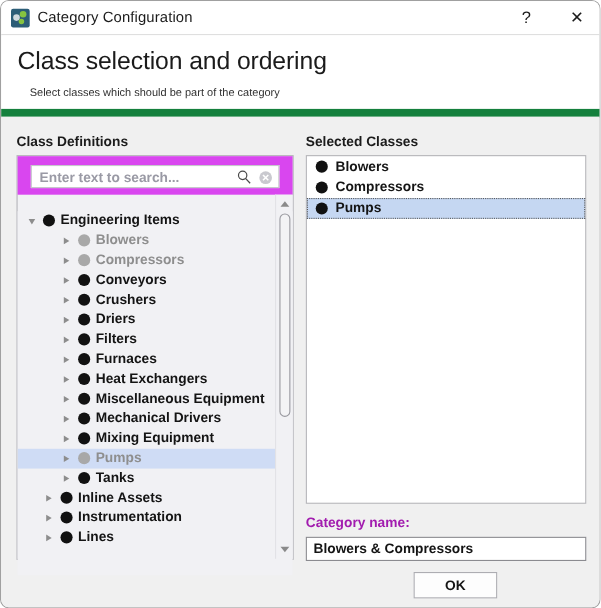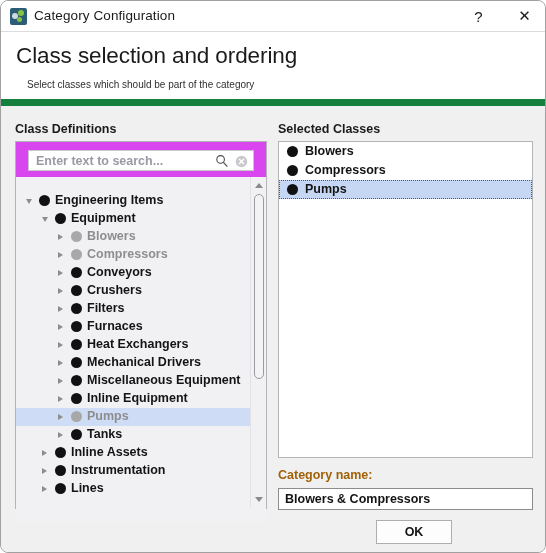--- a/index.html
+++ b/index.html
@@ -284,21 +284,21 @@
     position: absolute;
     left: 26px; top: 2px;
     font-size: 12.5px;
     color: #141414;
   }
 
   .cat-label {
     position: absolute;
     left: 277px; top: 361px;
     font-size: 12.5px;
-    color: #a16207;
+    color: #a21caf;
   }
   .cat-input {
     position: absolute;
     left: 277px; top: 381px;
     width: 255px;
     height: 22px;
     box-sizing: border-box;
     background: #ffffff;
     border: 1px solid #8b8b90;
   }
@@ -371,25 +371,20 @@
       </div>
 
       <div class="tree-scroll">
         <div class="tree-list" id="tree-list">
             <div class="tree-row">
               <div class="twisty expanded" style="left: 10px;"></div>
               <div class="bullet" style="left: 23px;"></div>
               <div class="tree-label" style="left: 39px;">Engineering Items</div>
             </div>
             <div class="tree-row">
-              <div class="twisty expanded" style="left: 26px;"></div>
-              <div class="bullet" style="left: 39px;"></div>
-              <div class="tree-label" style="left: 55px;">Equipment</div>
-            </div>
-            <div class="tree-row">
               <div class="twisty collapsed" style="left: 42px;"></div>
               <div class="bullet dim" style="left: 55px;"></div>
               <div class="tree-label dim" style="left: 71px;">Blowers</div>
             </div>
             <div class="tree-row">
               <div class="twisty collapsed" style="left: 42px;"></div>
               <div class="bullet dim" style="left: 55px;"></div>
               <div class="tree-label dim" style="left: 71px;">Compressors</div>
             </div>
             <div class="tree-row">
@@ -398,46 +393,51 @@
               <div class="tree-label" style="left: 71px;">Conveyors</div>
             </div>
             <div class="tree-row">
               <div class="twisty collapsed" style="left: 42px;"></div>
               <div class="bullet" style="left: 55px;"></div>
               <div class="tree-label" style="left: 71px;">Crushers</div>
             </div>
             <div class="tree-row">
               <div class="twisty collapsed" style="left: 42px;"></div>
               <div class="bullet" style="left: 55px;"></div>
+              <div class="tree-label" style="left: 71px;">Driers</div>
+            </div>
+            <div class="tree-row">
+              <div class="twisty collapsed" style="left: 42px;"></div>
+              <div class="bullet" style="left: 55px;"></div>
               <div class="tree-label" style="left: 71px;">Filters</div>
             </div>
             <div class="tree-row">
               <div class="twisty collapsed" style="left: 42px;"></div>
               <div class="bullet" style="left: 55px;"></div>
               <div class="tree-label" style="left: 71px;">Furnaces</div>
             </div>
             <div class="tree-row">
               <div class="twisty collapsed" style="left: 42px;"></div>
               <div class="bullet" style="left: 55px;"></div>
               <div class="tree-label" style="left: 71px;">Heat Exchangers</div>
             </div>
             <div class="tree-row">
               <div class="twisty collapsed" style="left: 42px;"></div>
               <div class="bullet" style="left: 55px;"></div>
+              <div class="tree-label" style="left: 71px;">Miscellaneous Equipment</div>
+            </div>
+            <div class="tree-row">
+              <div class="twisty collapsed" style="left: 42px;"></div>
+              <div class="bullet" style="left: 55px;"></div>
               <div class="tree-label" style="left: 71px;">Mechanical Drivers</div>
             </div>
             <div class="tree-row">
               <div class="twisty collapsed" style="left: 42px;"></div>
               <div class="bullet" style="left: 55px;"></div>
-              <div class="tree-label" style="left: 71px;">Miscellaneous Equipment</div>
-            </div>
-            <div class="tree-row">
-              <div class="twisty collapsed" style="left: 42px;"></div>
-              <div class="bullet" style="left: 55px;"></div>
-              <div class="tree-label" style="left: 71px;">Inline Equipment</div>
+              <div class="tree-label" style="left: 71px;">Mixing Equipment</div>
             </div>
             <div class="tree-row sel">
               <div class="twisty collapsed" style="left: 42px;"></div>
               <div class="bullet dim" style="left: 55px;"></div>
               <div class="tree-label dim" style="left: 71px;">Pumps</div>
             </div>
             <div class="tree-row">
               <div class="twisty collapsed" style="left: 42px;"></div>
               <div class="bullet" style="left: 55px;"></div>
               <div class="tree-label" style="left: 71px;">Tanks</div>

